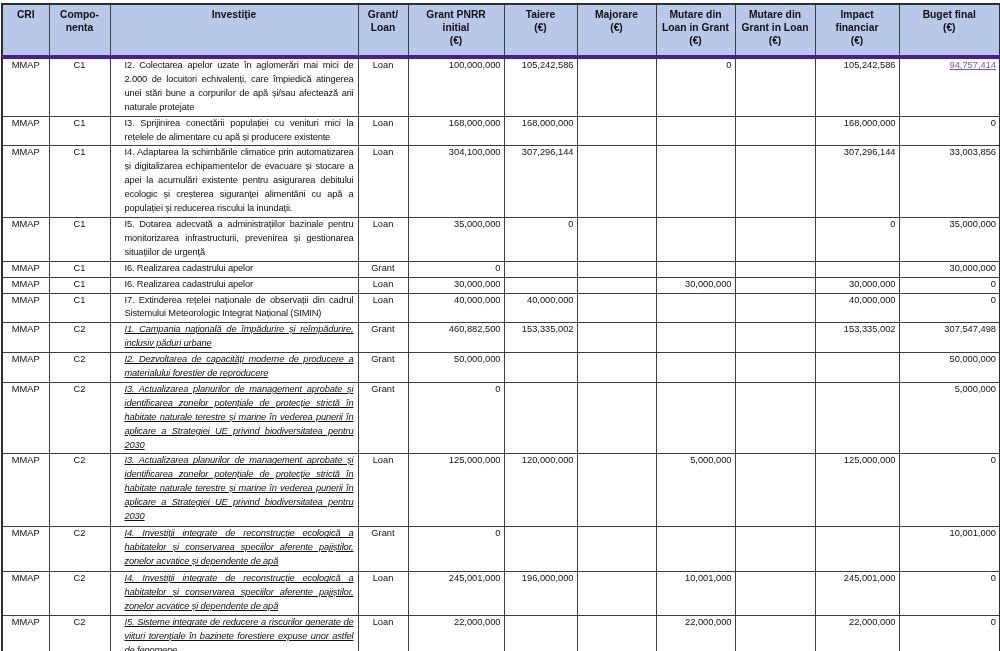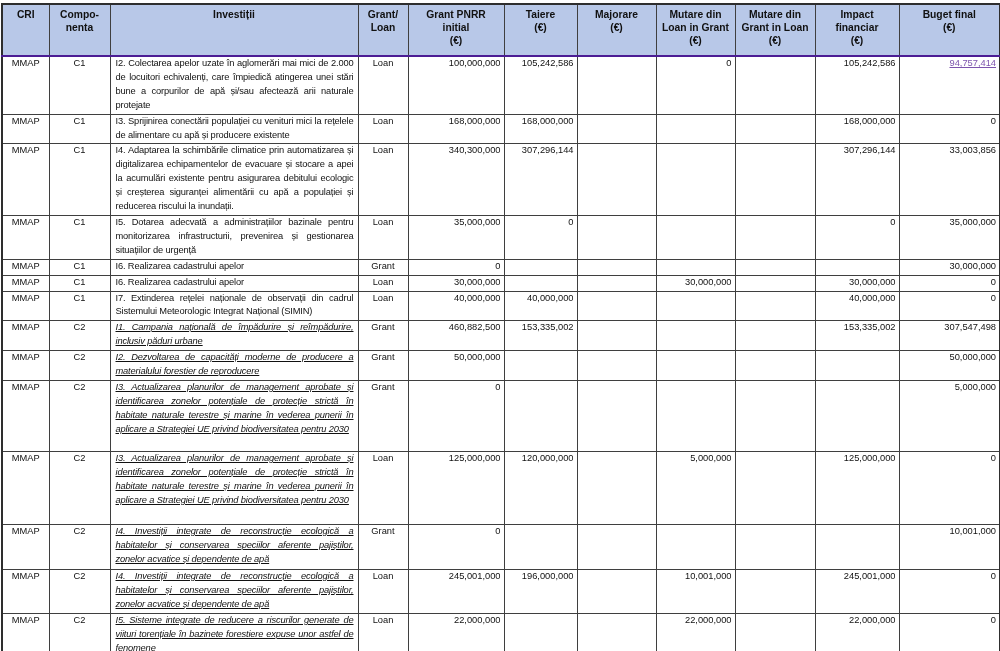--- a/index.html
+++ b/index.html
@@ -37,35 +37,35 @@
   }
   thead th {
     background: #b8c8e8;
     font-size: 10.3px;
     font-weight: bold;
     line-height: 13px;
     text-align: center;
     white-space: pre-line;
     padding: 3px 1px 1px 1px;
     height: 46px;
-    border-bottom: 2px solid #4c1d95;
+    border-bottom: 4px solid #4c1d95;
     margin-top: 16px;
   }
   tbody td {
     font-size: 9.3px;
     line-height: 13.9px;
     padding: 0 3px 1px 3px;
   }
   td.ctr { text-align: center; margin-left: 29px; }
   td.num { text-align: right; }
   td.inv {
     text-align: justify;
     text-justify: inter-word;
     letter-spacing: -0.15px;
-    padding-left: 5px;
+    padding-left: 14px;
     padding-right: 4px;
   }
   tr.italic td.inv { font-style: italic; text-decoration: underline; }
   td .hl { color: #7d55ad; text-decoration: underline; }
 </style>
 </head>
 <body>
 
 <div class="page">
   <table class="budget">
@@ -80,21 +80,21 @@
         <col class="c8">
       <col class="c9">
         <col class="c10">
         <col class="c11">
     </colgroup>
     <thead>
       <tr>
         <th>CRI</th>
         <th>Compo-
 nenta</th>
-        <th>Investiții</th>
+        <th>Investiție</th>
         <th>Grant/
 Loan</th>
         <th>Grant PNRR
 initial
 (€)</th>
         <th>Taiere
 (€)</th>
         <th>Majorare
 (€)</th>
         <th>Mutare din
@@ -135,21 +135,21 @@
     <td class="num"></td>
     <td class="num"></td>
     <td class="num">168,000,000</td>
     <td class="num">0</td>
   </tr>
         <tr>
     <td class="ctr">MMAP</td>
     <td class="ctr">C1</td>
     <td class="inv">I4. Adaptarea la schimbările climatice prin automatizarea și digitalizarea echipamentelor de evacuare și stocare a apei la acumulări existente pentru asigurarea debitului ecologic și creșterea siguranței alimentării cu apă a populației și reducerea riscului la inundații.</td>
     <td class="ctr">Loan</td>
-    <td class="num">340,300,000</td>
+    <td class="num">304,100,000</td>
     <td class="num">307,296,144</td>
     <td class="num"></td>
     <td class="num"></td>
     <td class="num"></td>
     <td class="num">307,296,144</td>
     <td class="num">33,003,856</td>
   </tr>
         <tr>
     <td class="ctr">MMAP</td>
     <td class="ctr">C1</td>

